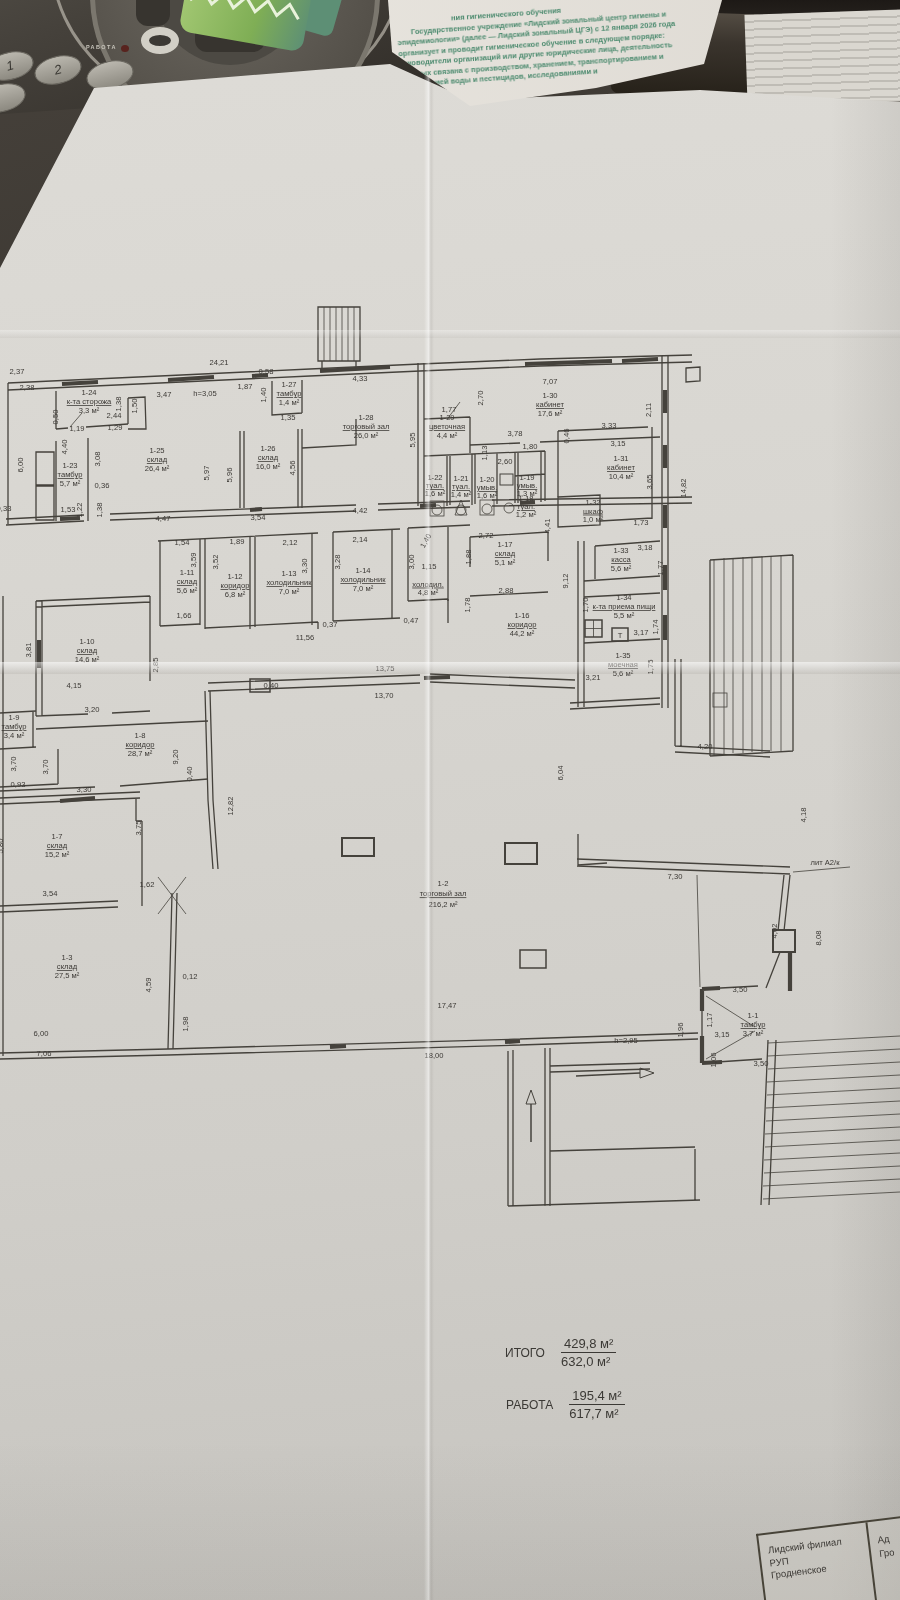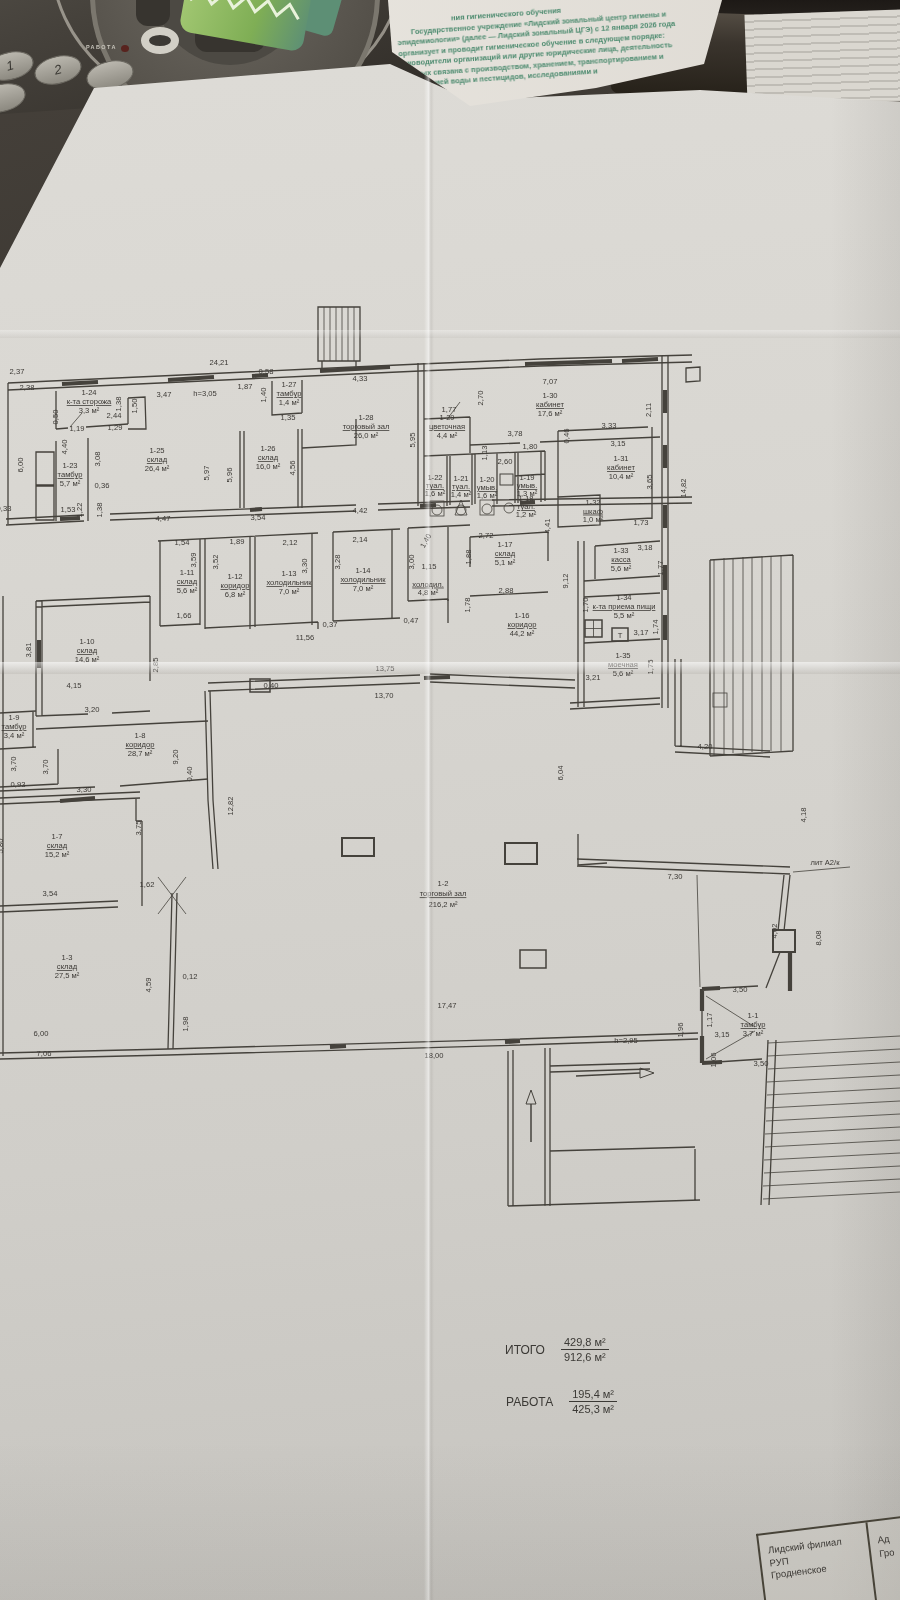--- a/index.html
+++ b/index.html
@@ -56,21 +56,21 @@
   
   svg.plan{position:absolute;left:0;top:0;}
   svg.plan text{font-family:"Liberation Sans",sans-serif;fill:#3b3834;}
   svg.plan .dim{font-size:7.6px;text-anchor:middle;}
   svg.plan .room-label{font-size:7.6px;text-anchor:middle;}
   svg.plan path,svg.plan rect,svg.plan circle,svg.plan polygon{stroke:#45423c;fill:none;}
   .w1{stroke-width:.8px}.w15{stroke-width:1.5px}.w2{stroke-width:1.3px}.sw2{stroke-width:2px}.w5{stroke-width:4.2px}
   .dark{fill:#3c3a36;stroke:none}
   
   .totals{position:absolute;display:flex;gap:16px;align-items:center;font-size:12px;color:#3b3935;}
-  .t-frac{display:flex;flex-direction:column;font-size:11px;align-items:center;}
+  .t-frac{display:flex;flex-direction:column;font-size:13px;}
   .t-top{border-bottom:1.2px solid #3b3935;padding:0 3px 1px;}
   .t-bottom{padding-top:1px;}
   .titleblock{position:absolute;left:756px;top:1534px;width:170px;height:90px;display:flex;
     border-top:2px solid #474338;border-left:2px solid #474338;transform:rotate(-7deg);
     transform-origin:top left;font-size:9.5px;color:#3b3834;background:rgba(210,207,200,.4);}
   .tb-left{width:98px;padding:10px 2px 0 8px;line-height:12.5px;}
   .tb-left span{display:block;}
   .tb-right{border-left:2px solid #474338;padding:12px 0 0 8px;line-height:14px;flex:1;}
   .tb-right span{display:block;}
 </style>
@@ -387,28 +387,28 @@
       <div>руководители организаций или другие юридические лица, деятельность</div>
       <div>которых связана с производством, хранением, транспортированием и</div>
       <div>реализацией воды и пестицидов, исследованиями и</div>
     </div>
   </div>
 
   <div class="totals" style="left:505px;top:1336px;">
     <span>ИТОГО</span>
     <span class="t-frac">
       <span class="t-top">429,8 м²</span>
-      <span class="t-bottom">912,6 м²</span>
+      <span class="t-bottom">632,0 м²</span>
     </span>
   </div>
   <div class="totals" style="left:506px;top:1388px;">
     <span>РАБОТА</span>
     <span class="t-frac">
       <span class="t-top">195,4 м²</span>
-      <span class="t-bottom">425,3 м²</span>
+      <span class="t-bottom">617,7 м²</span>
     </span>
   </div>
 
   <div class="titleblock">
     <div class="tb-left">
       <span>Лидский филиал</span>
       <span>РУП</span>
       <span>Гродненское</span>
     </div>
     <div class="tb-right">

